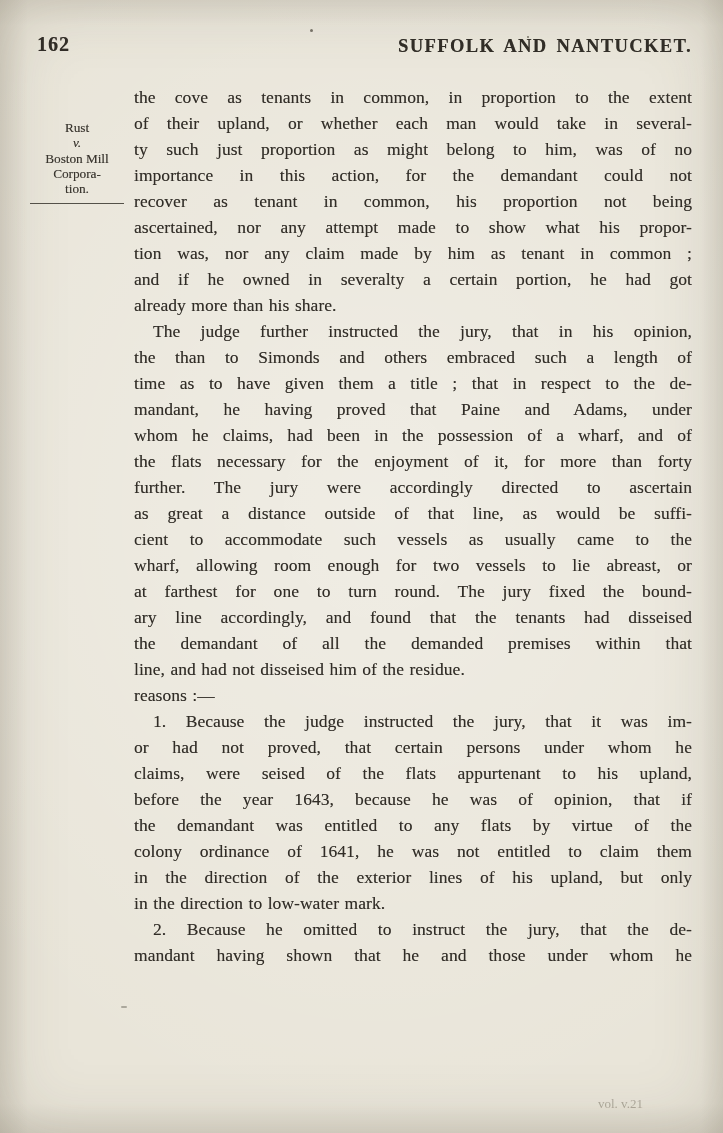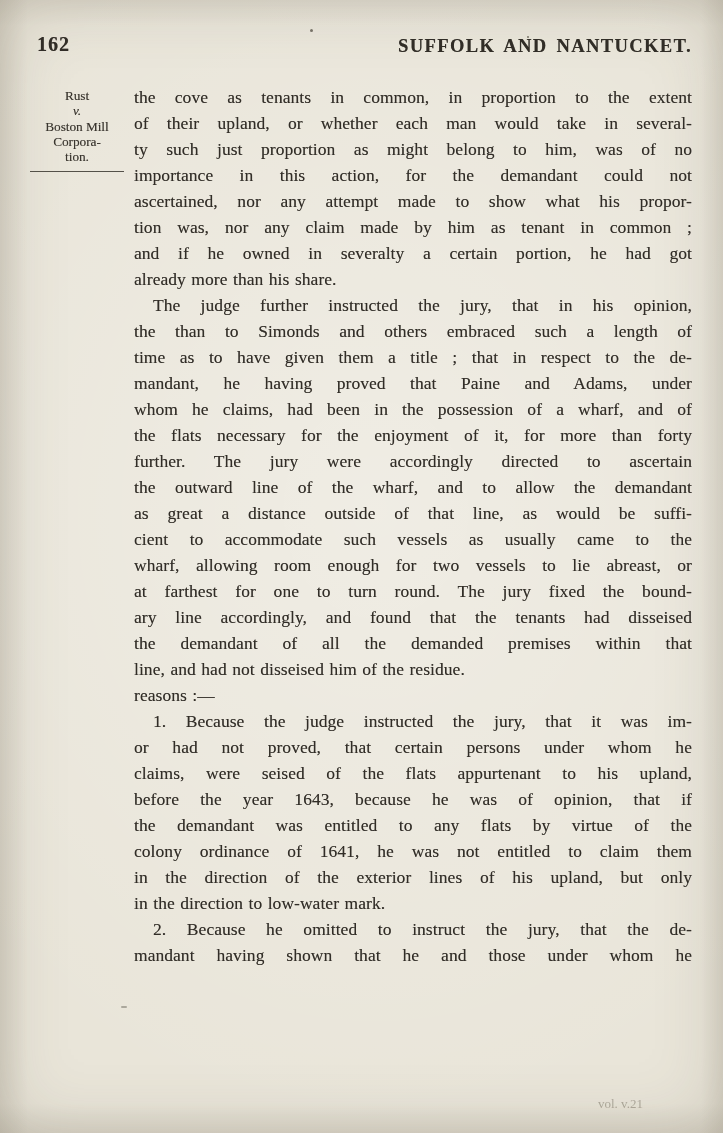--- a/index.html
+++ b/index.html
@@ -36,20 +36,21 @@
   .content {
     position:absolute; top:84px; left:30px; width:662px;
     display:flex;
   }
 
   .margin-note {
     width:104px; flex-shrink:0; padding:4px 10px 0 0;
     font-size:13.2px; line-height:15.3px; text-align:center;
     color:#3a362f;
     text-shadow:0.2px 0.2px 0.3px rgba(49,45,39,0.45);
+    margin-top:32px;
   }
   .mn-line.italic { font-style:italic; }
   .margin-rule {
     margin-top:7px; width:100%;
     border-top:1.2px solid rgba(58,54,47,0.85);
   }
 
   .body-text {
     flex:1; font-size:17.4px; word-spacing:0.06em; letter-spacing:0.1px;
     text-shadow:0.2px 0.2px 0.35px rgba(49,45,39,0.45);
@@ -99,36 +100,36 @@
     </aside>
 
     <main class="body-text">
 
       <p class="para">
         </p>
         <div class="line">the cove as tenants in common, in proportion to the extent</div>
         <div class="line">of their upland, or whether each man would take in several-</div>
         <div class="line">ty such just proportion as might belong to him, was of no</div>
         <div class="line">importance in this action, for the demandant could not</div>
+        <div class="line">recover as tenant in common, his proportion not being</div>
         <div class="line">ascertained, nor any attempt made to show what his propor-</div>
         <div class="line">tion was, nor any claim made by him as tenant in common ;</div>
         <div class="line">and if he owned in severalty a certain portion, he had got</div>
         <div class="line last">already more than his share.</div>
       <p></p>
 
       <p class="para">
         </p>
         <div class="line indent">The judge further instructed the jury, that in his opinion,</div>
         <div class="line">the than to Simonds and others embraced such a length of</div>
         <div class="line">time as to have given them a title ; that in respect to the de-</div>
         <div class="line">mandant, he having proved that Paine and Adams, under</div>
         <div class="line">whom he claims, had been in the possession of a wharf, and of</div>
         <div class="line">the flats necessary for the enjoyment of it, for more than forty</div>
         <div class="line">further.  The jury were accordingly directed to ascertain</div>
-        <div class="line">the outward line of the wharf, and to allow the demandant</div>
         <div class="line">as great a distance outside of that line, as would be suffi-</div>
         <div class="line">cient to accommodate such vessels as usually came to the</div>
         <div class="line">wharf, allowing room enough for two vessels to lie abreast, or</div>
         <div class="line">at farthest for one to turn round.  The jury fixed the bound-</div>
         <div class="line">ary line accordingly, and found that the tenants had disseised</div>
         <div class="line">the demandant of all the demanded premises within that</div>
         <div class="line last">line, and had not disseised him of the residue.</div>
       <p></p>
 
       <p class="para">

